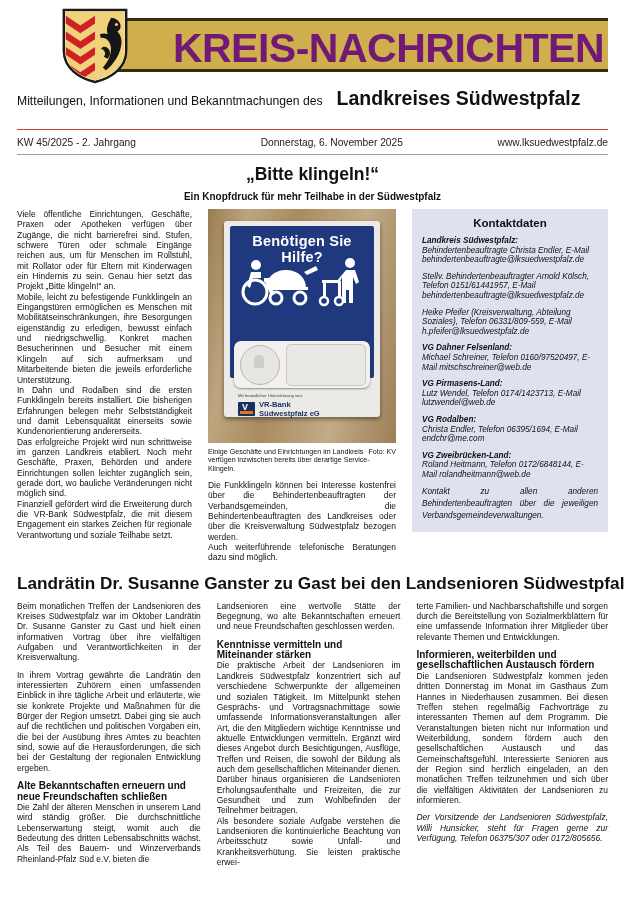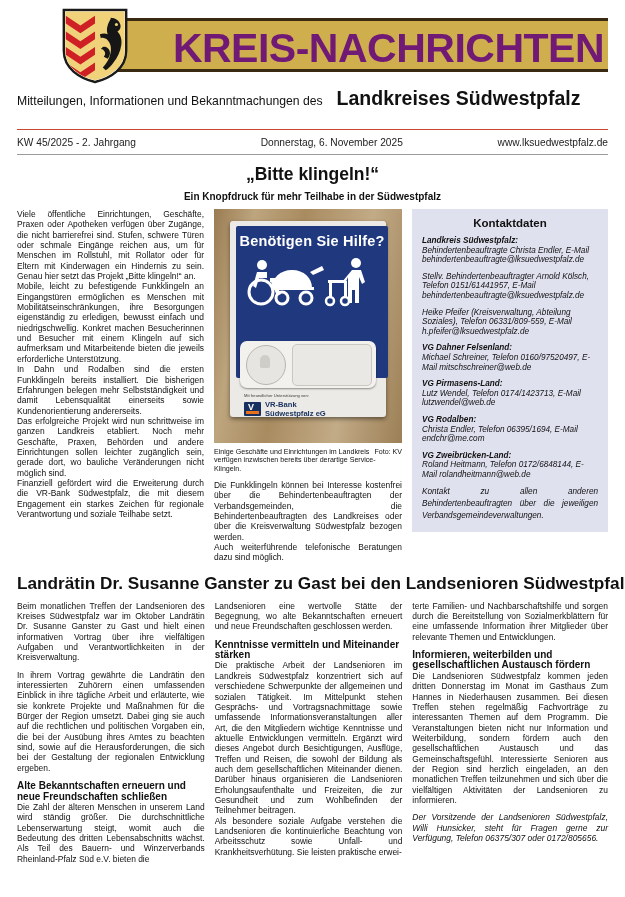--- a/index.html
+++ b/index.html
@@ -48,21 +48,21 @@
   .metaline .mid{margin-left:30px;}
 
   
   .a1-title{
     text-align:center;font-size:17.5px;font-weight:bold;margin-top:9px;
   }
   .a1-sub{
     text-align:center;font-size:10px;font-weight:bold;margin-top:6px;margin-bottom:7px;
   }
 
-  .cols{display:flex;gap:10px;align-items:flex-start;}
+  .cols{display:flex;gap:16px;align-items:flex-start;}
   .col{width:188px;}
   .col-a{width:188px;}
   .col-b{width:188px;}
   .col-c{width:196px;}
 
   p.body{
     font-size:8.45px;line-height:10.35px;margin:0 0 0 0;
     text-align:justify;text-justify:inter-word;
     hyphens:manual;
   }
@@ -71,21 +71,21 @@
   
   .photo{width:188px;height:234px;position:relative;overflow:hidden;
          background:linear-gradient(100deg,#9a7c52 0%,#bda57e 18%,#a98b60 40%,#c2ab87 70%,#9c7f56 100%);
          border:0;}
   .photo .plaque{
     position:absolute;left:16px;top:12px;width:156px;height:196px;
     background:#eceae6;border-radius:3px;box-shadow:0 2px 4px rgba(0,0,0,.45);
   }
   .photo .blue{
     position:absolute;left:6px;top:5px;width:144px;height:152px;
-    background:#20387e;border-radius:2px;padding-left:8px;
+    background:#20387e;border-radius:2px;
   }
   .blue .q{
     position:absolute;top:7px;left:0;width:100%;text-align:center;
     color:#fff;font-size:14.5px;font-weight:bold;letter-spacing:.2px;
   }
   .blue .pict{position:absolute;top:30px;left:8px;width:128px;height:52px;}
   .blue .ring{
     position:absolute;bottom:8px;left:0;width:100%;text-align:center;
     color:#fff;font-size:14.5px;font-weight:bold;
   }

